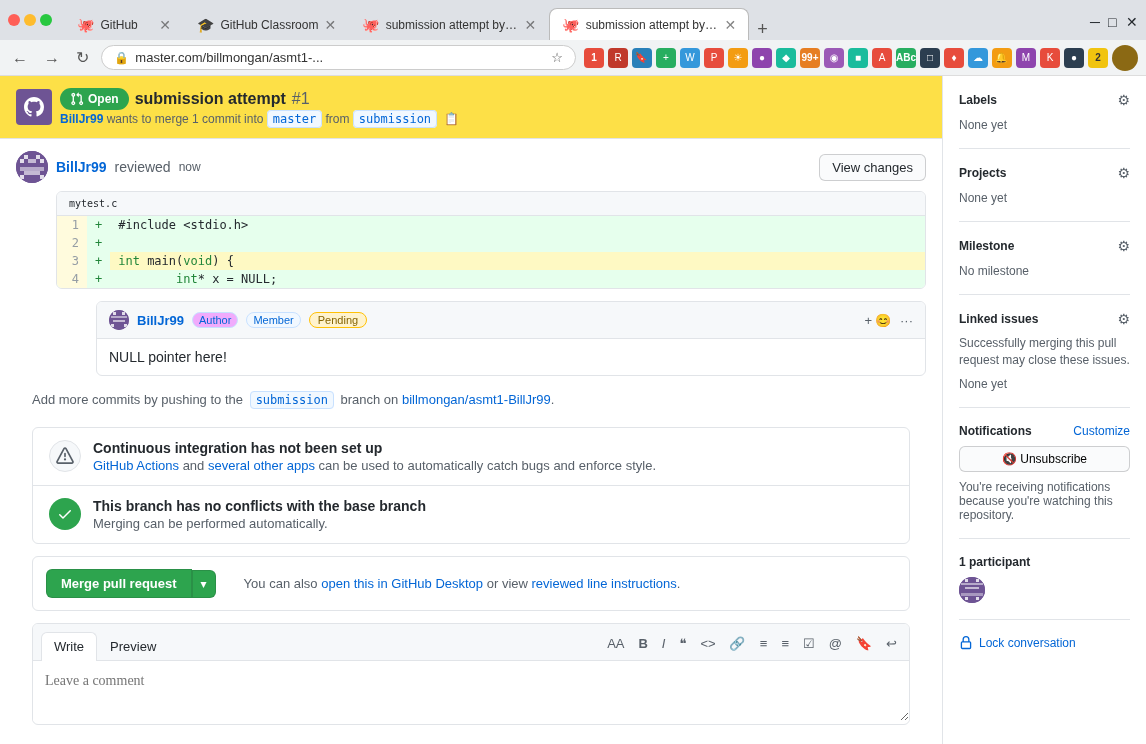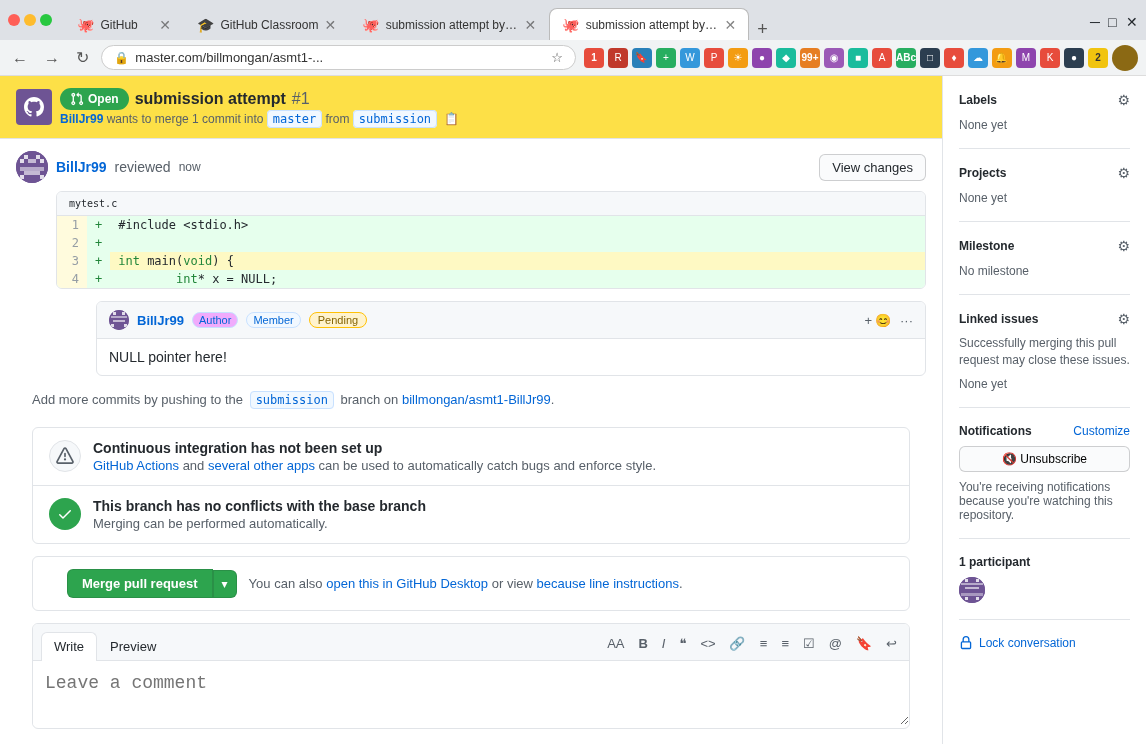--- a/index.html
+++ b/index.html
@@ -74,34 +74,34 @@
     .ci-block { margin: 12px 16px; border: 1px solid #e1e4e8; border-radius: 6px; overflow: hidden; }
     .ci-row { padding: 12px 16px; display: flex; align-items: flex-start; gap: 12px; border-bottom: 1px solid #e1e4e8; }
     .ci-row:last-of-type { border-bottom: none; }
     .ci-icon-warn { width: 32px; height: 32px; border-radius: 50%; background: #f6f8fa; border: 1px solid #e1e4e8; display: flex; align-items: center; justify-content: center; flex-shrink: 0; color: #586069; font-size: 16px; }
     .ci-icon-ok { width: 32px; height: 32px; border-radius: 50%; background: #2da44e; display: flex; align-items: center; justify-content: center; flex-shrink: 0; color: #fff; font-size: 16px; }
     .ci-title { font-weight: 600; font-size: 14px; }
     .ci-desc { font-size: 13px; color: #586069; margin-top: 2px; }
     .ci-link { color: #0366d6; text-decoration: none; }
 
     
-    .merge-block { margin: 12px 16px; padding: 12px 34px; border: 1px solid #e1e4e8; border-radius: 6px; display: flex; align-items: center; gap: 12px; flex-wrap: wrap; }
+    .merge-block { margin: 12px 16px; padding: 12px 13px; border: 1px solid #e1e4e8; border-radius: 6px; display: flex; align-items: center; gap: 28px; flex-wrap: wrap; }
     .merge-btn-group { display: flex; align-items: center; }
     .merge-btn { background: #2da44e; color: #fff; border: 1px solid rgba(27,31,35,.15); border-radius: 6px 0 0 6px; padding: 6px 14px; font-size: 13px; font-weight: 600; cursor: pointer; }
     .merge-btn-arrow { background: #2da44e; color: #fff; border: 1px solid rgba(27,31,35,.15); border-left: 1px solid rgba(27,31,35,.15); border-radius: 0 6px 6px 0; padding: 6px 8px; font-size: 12px; cursor: pointer; }
     .merge-desc { font-size: 13px; color: #586069; flex: 1; }
     .merge-link { color: #0366d6; text-decoration: none; }
 
     
     .comment-box-area { margin: 12px 16px; border: 1px solid #e1e4e8; border-radius: 6px; overflow: hidden; }
     .comment-box-tabs { display: flex; background: #f6f8fa; border-bottom: 1px solid #e1e4e8; padding: 8px 8px 0; gap: 0; }
     .comment-box-tab { padding: 6px 12px; font-size: 13px; cursor: pointer; border: 1px solid transparent; border-bottom: none; border-radius: 6px 6px 0 0; }
     .comment-box-tab.active { background: #fff; border-color: #e1e4e8; margin-bottom: -1px; }
     .toolbar-btn { background: none; border: none; cursor: pointer; color: #586069; font-size: 13px; padding: 2px 4px; }
-    .comment-input { width: 100%; min-height: 60px; padding: 12px; border: none; resize: vertical; font-family: Liberation Mono, monospace; font-size: 18px; outline: none; }
+    .comment-input { width: 100%; min-height: 60px; padding: 12px; border: none; resize: vertical; font-family: Liberation Serif, serif; font-size: 14px; outline: none; }
 
     
     .sidebar-section { margin-bottom: 16px; border-bottom: 1px solid #e1e4e8; padding-bottom: 16px; }
     .sidebar-section:last-child { border-bottom: none; }
     .sidebar-section-header { display: flex; align-items: center; justify-content: space-between; margin-bottom: 8px; }
     .sidebar-section-title { font-weight: 600; font-size: 12px; color: #24292e; }
     .sidebar-gear { color: #586069; cursor: pointer; font-size: 14px; }
     .sidebar-none { font-size: 12px; color: #586069; }
     .sidebar-participants { display: flex; gap: 6px; flex-wrap: wrap; margin-top: 4px; }
     .notify-row { display: flex; align-items: center; justify-content: space-between; margin-bottom: 8px; }
@@ -342,21 +342,21 @@
 
       <div class="merge-block">
         <div class="merge-btn-group">
           <button class="merge-btn">Merge pull request</button>
           <button class="merge-btn-arrow">▾</button>
         </div>
         <div class="merge-desc">
           <span>You can also</span>
           <a class="merge-link" href="#">open this in GitHub Desktop</a>
           <span>or view</span>
-          <a class="merge-link" href="#">because line instructions</a><span>.</span>
+          <a class="merge-link" href="#">reviewed line instructions</a><span>.</span>
         </div>
       </div>
 
       <div class="comment-box-area">
         <div class="comment-box-tabs">
           <div class="comment-box-tab active">Write</div>
           <div class="comment-box-tab">Preview</div>
           <div style="margin-left:auto;display:flex;gap:6px;align-items:center;padding-bottom:6px;">
             <button class="toolbar-btn">AA</button>
             <button class="toolbar-btn" style="font-weight:bold;">B</button>

